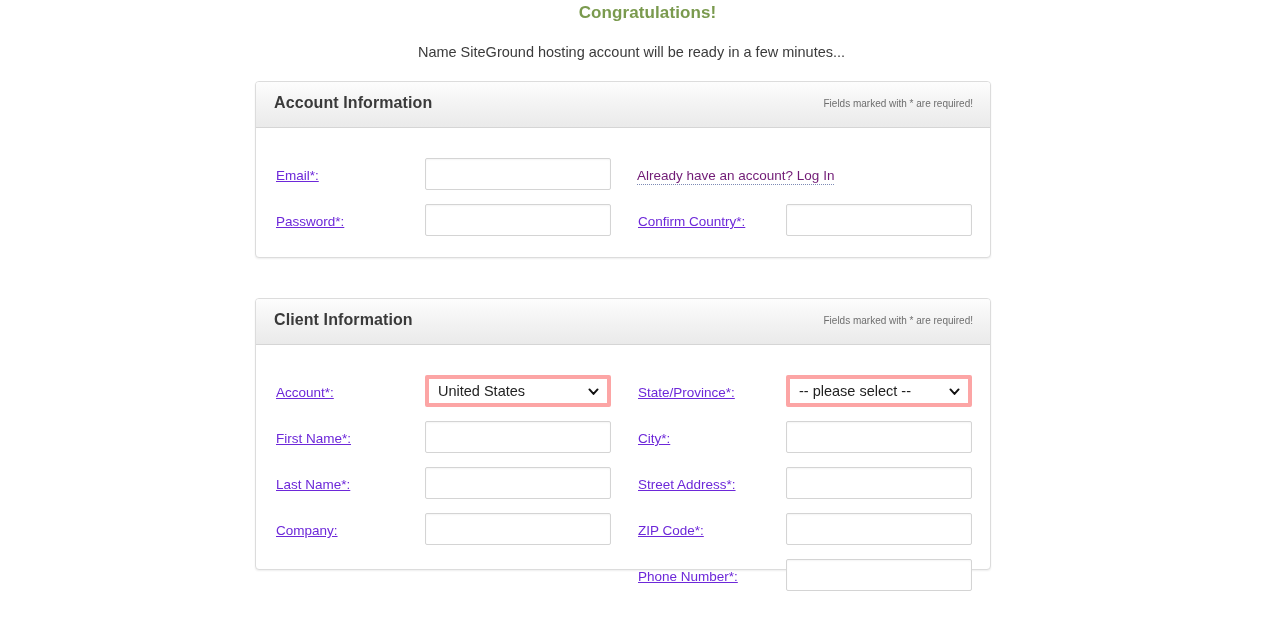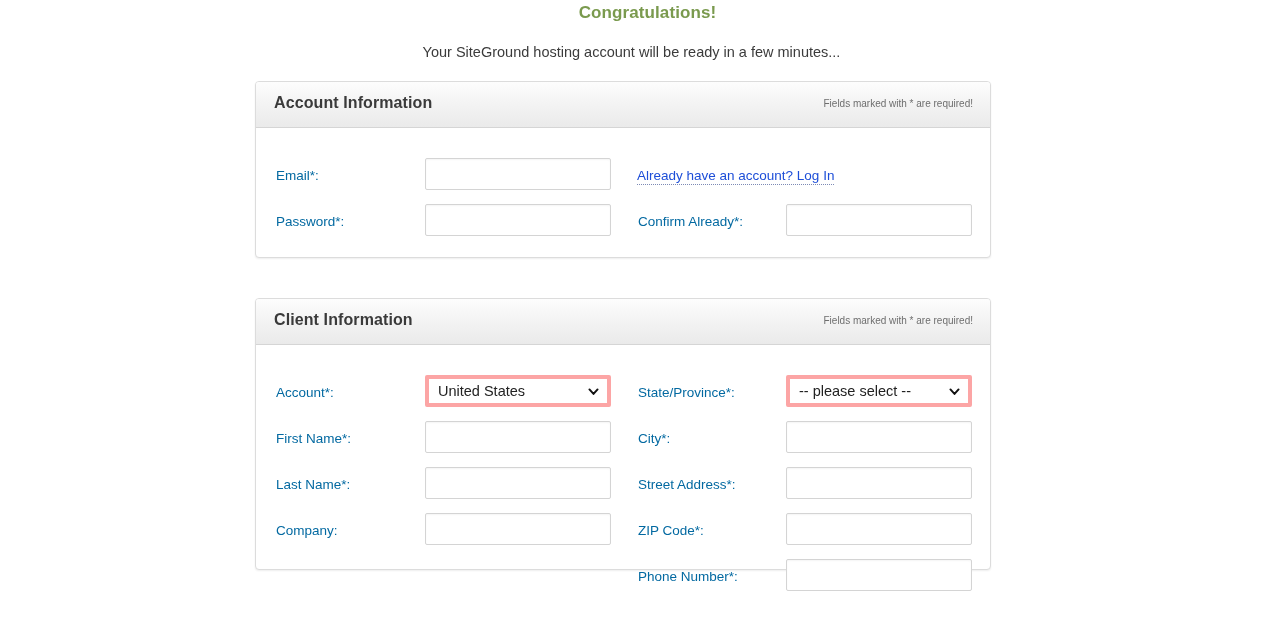--- a/index.html
+++ b/index.html
@@ -75,22 +75,23 @@
     font-size: 10px;
     color: #6e6e6e;
   }
 
   .panel-body { position: relative; }
 
   
   .fld-label {
     position: absolute;
     font-size: 13.5px;
-    color: #0369a1;
+    color: #6d28d9;
     white-space: nowrap;
+    text-decoration: underline;
   }
   .fld-input {
     position: absolute;
     height: 32px;
     border: 1px solid #d4d4d4;
     border-radius: 2px;
     background: #ffffff;
     box-shadow: inset 0 1px 2px rgba(0,0,0,0.045);
     font-family: "Liberation Sans", sans-serif;
     font-size: 13.5px;
@@ -120,57 +121,57 @@
     right: 11px;
     top: 10px;
     width: 13px;
     height: 13px;
     pointer-events: none;
   }
 
   .login-link {
     position: absolute;
     font-size: 13.5px;
-    color: #1d4ed8;
+    color: #701a75;
     text-decoration: none;
     border-bottom: 1px dotted #7d8ab5;
     padding-bottom: 1px;
     cursor: pointer;
   }
 
   
   .col-l-label { left: 20px; }
   .col-l-input { left: 169px; width: 186px; }
   .col-r-label { left: 382px; }
   .col-r-input { left: 530px; width: 186px; }
 </style>
 </head>
 <body>
 
 <div class="page">
 
   <div class="congrats">Congratulations!</div>
-  <div class="subtitle">Your SiteGround hosting account will be ready in a few minutes...</div>
+  <div class="subtitle">Name SiteGround hosting account will be ready in a few minutes...</div>
 
   <div class="panel" id="panel-account">
     <div class="panel-head">
       <div class="panel-title">Account Information</div>
       <div class="panel-note">Fields marked with * are required!</div>
     </div>
     <div class="panel-body">
 
       <div class="fld-label col-l-label" style="top:40px;">Email*:</div>
       <input class="fld-input col-l-input" style="top: 30px;" type="text" value="">
 
       <a class="login-link" style="left:381px; top:40px;">Already have an account? Log In</a>
 
       <div class="fld-label col-l-label" style="top:86px;">Password*:</div>
       <input class="fld-input col-l-input" style="top: 76px;" type="password" value="">
 
-      <div class="fld-label col-r-label" style="top:86px;">Confirm Already*:</div>
+      <div class="fld-label col-r-label" style="top:86px;">Confirm Country*:</div>
       <input class="fld-input col-r-input" style="top: 76px;" type="password" value="">
 
     </div>
   </div>
 
   <div class="panel" id="panel-client">
     <div class="panel-head">
       <div class="panel-title">Client Information</div>
       <div class="panel-note">Fields marked with * are required!</div>
     </div>

